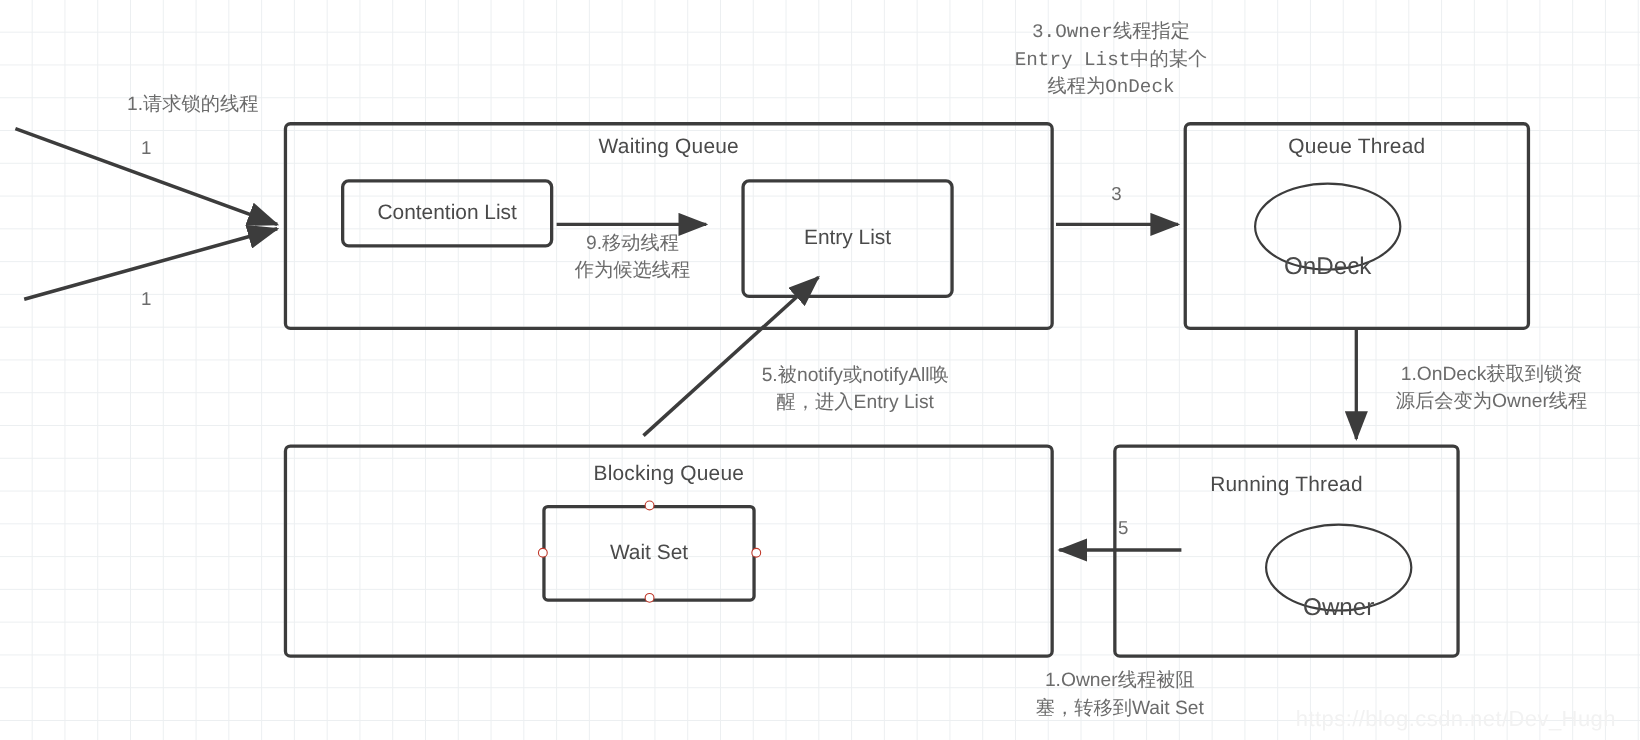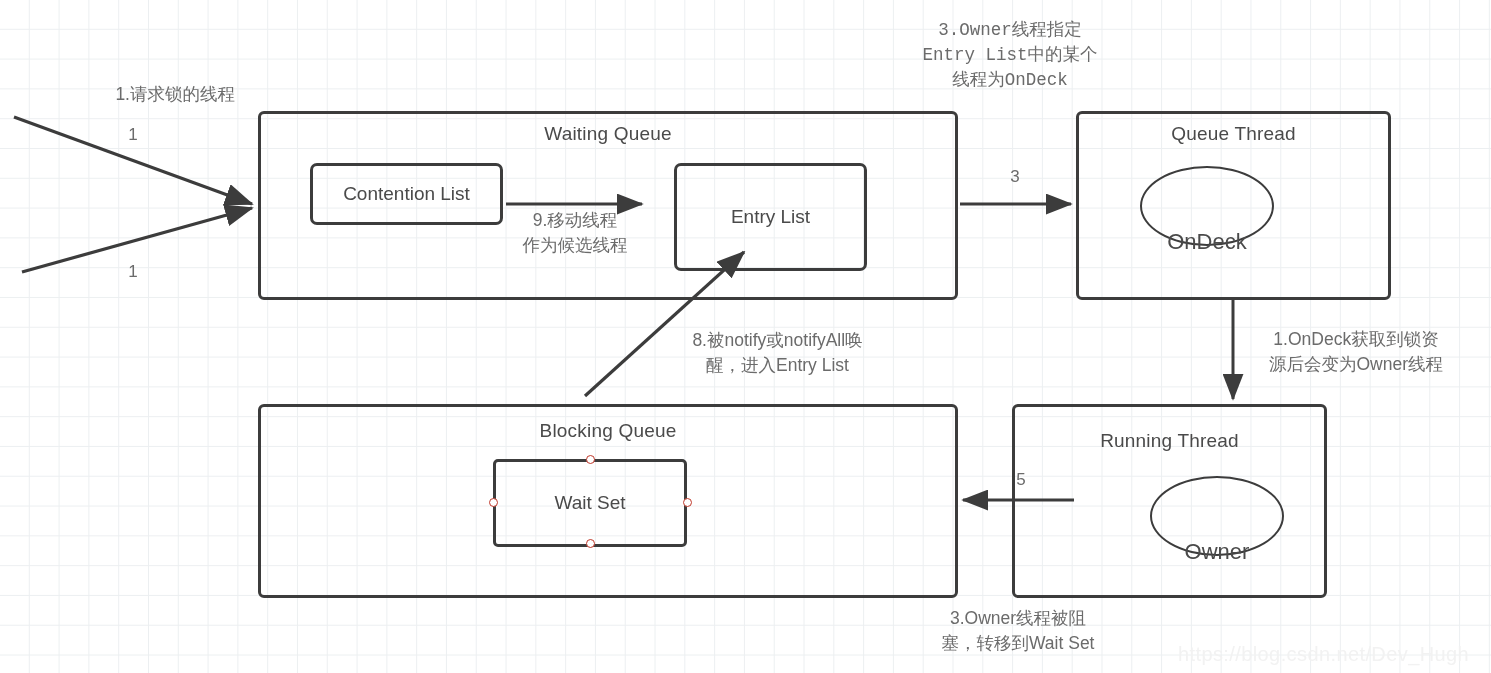--- a/index.html
+++ b/index.html
@@ -179,24 +179,24 @@
   <div class="anno" style="left:505px; top:208px; width:140px;">9.移动线程
 作为候选线程</div>
 
   <div class="anno" style="left:890px; top:18px; width:240px;font-family:Liberation Mono, monospace;">3.Owner线程指定
 Entry List中的某个
 线程为OnDeck</div>
 
   <div class="anno" style="left:1240px; top:327px; width:232px;">1.OnDeck获取到锁资
 源后会变为Owner线程</div>
 
-  <div class="anno" style="left:898px; top:606px; width:240px;">3.Owner线程被阻
+  <div class="anno" style="left:898px; top:606px; width:240px;">1.Owner线程被阻
 塞，转移到Wait Set</div>
 
-  <div class="anno" style="left:650px; top:328px; width:255px;">8.被notify或notifyAll唤
+  <div class="anno" style="left:650px; top:328px; width:255px;">5.被notify或notifyAll唤
 醒，进入Entry List</div>
 
   <div class="edge-num" style="left:118px; top:125px; width:30px;">1</div>
   <div class="edge-num" style="left:118px; top:262px; width:30px;">1</div>
   <div class="edge-num" style="left:1000px; top:167px; width:30px;">3</div>
   <div class="edge-num" style="left:1006px; top:470px; width:30px;">5</div>
 
   <div class="watermark" style="left:1178px; top:643px;">https://blog.csdn.net/Dev_Hugh</div>
 
 </div>

